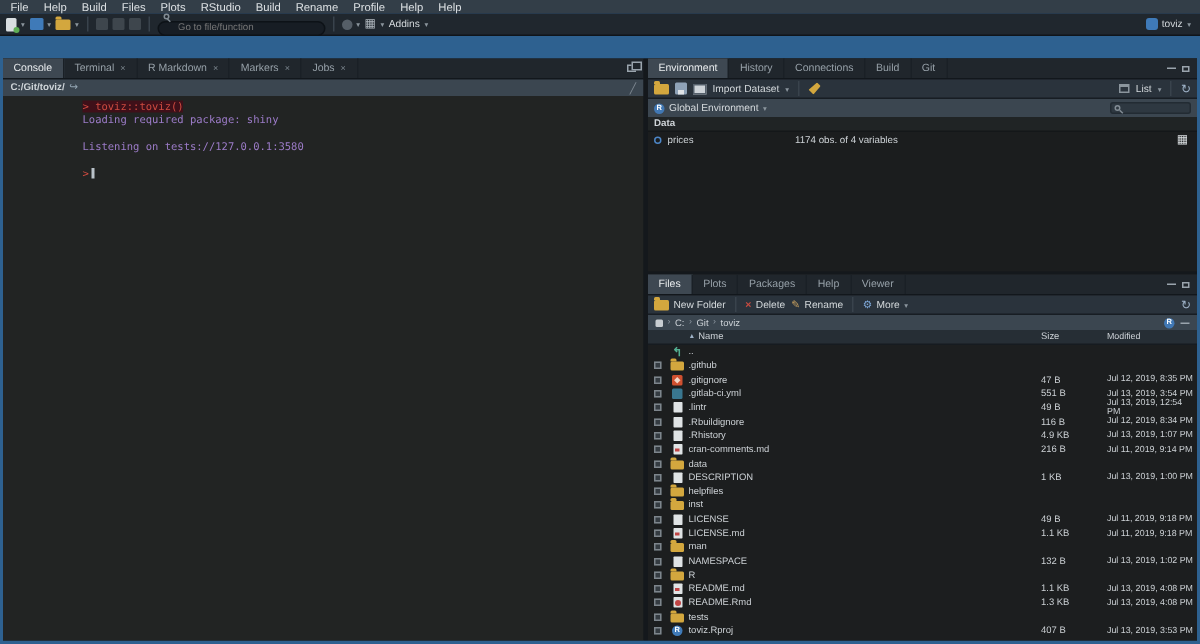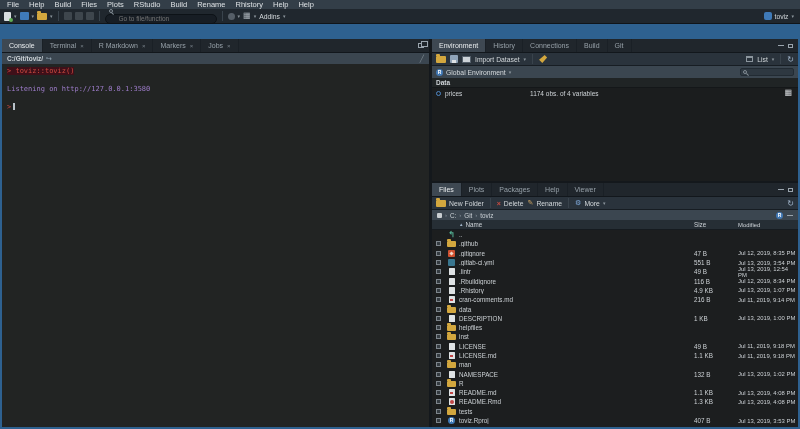--- a/index.html
+++ b/index.html
@@ -56,21 +56,21 @@
   .restore-icon::before { content:""; position:absolute; top:-3px; left:2px; width:5px; height:4px; border:1px solid #9aa4ad; background:#20262c; }
   .pm-min { width:6px; border-top:1px solid #9aa4ad; }
   .pm-max { width:5px; height:4px; border:1px solid #9aa4ad; }
 
   
   .pathstrip { height:11px; background:#3b4650; display:flex; align-items:center; gap:3px; padding:0 5px; }
   .path-text { font-size:6.5px; color:#ced4d8; font-weight:bold; }
   .path-arrow { font-size:7px; color:#93a5b2; line-height:8px; }
   .diag { margin-left:auto; font-size:7px; color:#7f8992; }
   .console { flex:1; background:#222423; padding:3px 5px; font-family:"DejaVu Sans Mono", monospace; font-size:7px; line-height:9px; }
-  .console-line { white-space:pre; height:9px; }
+  .console-line { white-space:pre; height:9px;margin-left:48px; }
   .hl { color:#cf4b41; background:#3f1019; }
   .msg { color:#9d7cc9; }
   .prompt { color:#cf4b41; }
   .cursor { display:inline-block; width:2px; height:7px; background:#b9c2c9; margin-left:2px; vertical-align:-1px; }
 
   
   .env-panel { height:142px; display:flex; flex-direction:column; background:#1b1d1e; }
   .pane-toolbar { height:13px; background:#2a333c; border-bottom:1px solid #171d23; display:flex; align-items:center; gap:4px; padding:0 4px; font-size:6.8px; color:#d3d8db; }
   .icon-disk { width:8px; height:8px; background:#8fa3b8; border-radius:1px; position:relative; }
   .icon-disk::after { content:""; position:absolute; left:2px; bottom:0; width:4px; height:3px; background:#dfe3e6; }
@@ -133,21 +133,21 @@
 
   <div class="menubar" id="menubar">
       <span class="menu-item">File</span>
       <span class="menu-item">Help</span>
       <span class="menu-item">Build</span>
       <span class="menu-item">Files</span>
       <span class="menu-item">Plots</span>
       <span class="menu-item">RStudio</span>
       <span class="menu-item">Build</span>
       <span class="menu-item">Rename</span>
-      <span class="menu-item">Rhistory</span>
+      <span class="menu-item">Profile</span>
       <span class="menu-item">Help</span>
       <span class="menu-item">Help</span>
     </div>
 
   <div class="toolbar">
     <span class="ticon icon-newfile"></span>
     <span class="dd">▾</span>
     <span class="ticon icon-newproj"></span>
     <span class="dd">▾</span>
     <span class="ticon icon-openfolder"></span>
@@ -202,22 +202,23 @@
             <span class="restore-icon"></span>
           </span>
         </div>
       <div class="pathstrip">
         <span class="path-text">C:/Git/toviz/</span>
         <span class="path-arrow">↪</span>
         <span class="diag">╱</span>
       </div>
       <div class="console" id="console-lines">
           <div class="console-line"><span class="hl">&gt; toviz::toviz()</span></div>
+          <div class="console-line"><span class="msg">Loading required package: shiny</span></div>
           <div class="console-line">&nbsp;</div>
-          <div class="console-line"><span class="msg">Listening on http://127.0.0.1:3580</span></div>
+          <div class="console-line"><span class="msg">Listening on tests://127.0.0.1:3580</span></div>
           <div class="console-line">&nbsp;</div>
           <div class="console-line"><span class="prompt">&gt;</span><span class="cursor"></span></div>
         </div>
     </div>
 
     <div class="vgap"></div>
 
     <div class="right-col">
 
       <div class="env-panel">

